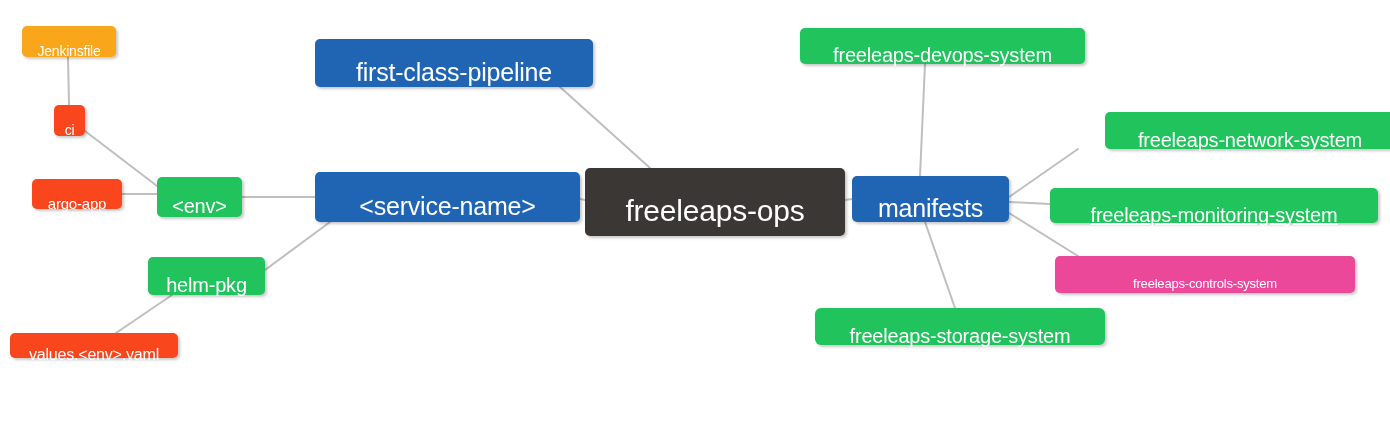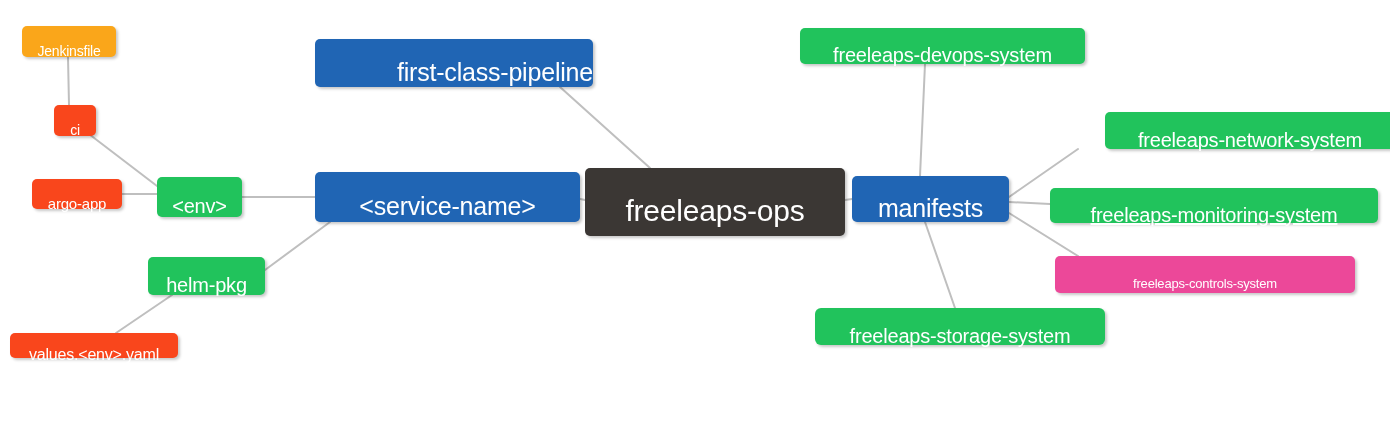--- a/index.html
+++ b/index.html
@@ -66,36 +66,36 @@
       <line x1="1009" y1="213" x2="1078" y2="256" stroke="#bfbfbf" stroke-width="2" stroke-linecap="round"></line>
       <line x1="925" y1="222" x2="955" y2="308" stroke="#bfbfbf" stroke-width="2" stroke-linecap="round"></line>
     </svg>
   <div id="node-layer">
       <div class="node" style="left: 585px; top: 168px; width: 260px; height: 68px; background: rgb(59, 55, 52); font-size: 30px;">
         <span class="node-label">freeleaps-ops</span>
       </div>
       <div class="node" style="left: 315px; top: 172px; width: 265px; height: 50px; background: rgb(32, 101, 180); font-size: 25px; align-items: center;">
         <span class="node-label">&lt;service-name&gt;</span>
       </div>
-      <div class="node" style="left: 315px; top: 39px; width: 278px; height: 48px; background: rgb(32, 101, 180); font-size: 25px; justify-content: flex-end;">
+      <div class="node" style="left: 315px; top: 39px; width: 278px; height: 48px; background: rgb(32, 101, 180); font-size: 25px;">
         <span class="node-label">first-class-pipeline</span>
       </div>
       <div class="node" style="left: 852px; top: 176px; width: 157px; height: 46px; background: rgb(32, 101, 180); font-size: 25px;">
         <span class="node-label">manifests</span>
       </div>
       <div class="node" style="left: 157px; top: 177px; width: 85px; height: 40px; background: rgb(33, 195, 92); font-size: 20px;">
         <span class="node-label">&lt;env&gt;</span>
       </div>
       <div class="node" style="left: 148px; top: 257px; width: 117px; height: 38px; background: rgb(33, 195, 92); font-size: 20px;">
         <span class="node-label">helm-pkg</span>
       </div>
       <div class="node" style="left: 22px; top: 26px; width: 94px; height: 31px; background: rgb(250, 166, 26); font-size: 14px;">
         <span class="node-label">Jenkinsfile</span>
       </div>
-      <div class="node" style="left: 54px; top: 105px; width: 42px; height: 31px; background: rgb(249, 70, 28); font-size: 14px;">
+      <div class="node" style="left: 54px; top: 105px; width: 31px; height: 31px; background: rgb(249, 70, 28); font-size: 14px;">
         <span class="node-label">ci</span>
       </div>
       <div class="node" style="left: 32px; top: 179px; width: 90px; height: 30px; background: rgb(249, 70, 28); font-size: 15px;">
         <span class="node-label">argo-app</span>
       </div>
       <div class="node" style="left: 10px; top: 333px; width: 168px; height: 25px; background: rgb(249, 70, 28); font-size: 16px;">
         <span class="node-label">values.&lt;env&gt;.yaml</span>
       </div>
       <div class="node" style="left: 800px; top: 28px; width: 285px; height: 36px; background: rgb(33, 195, 92); font-size: 20px; text-align: center;">
         <span class="node-label">freeleaps-devops-system</span>

